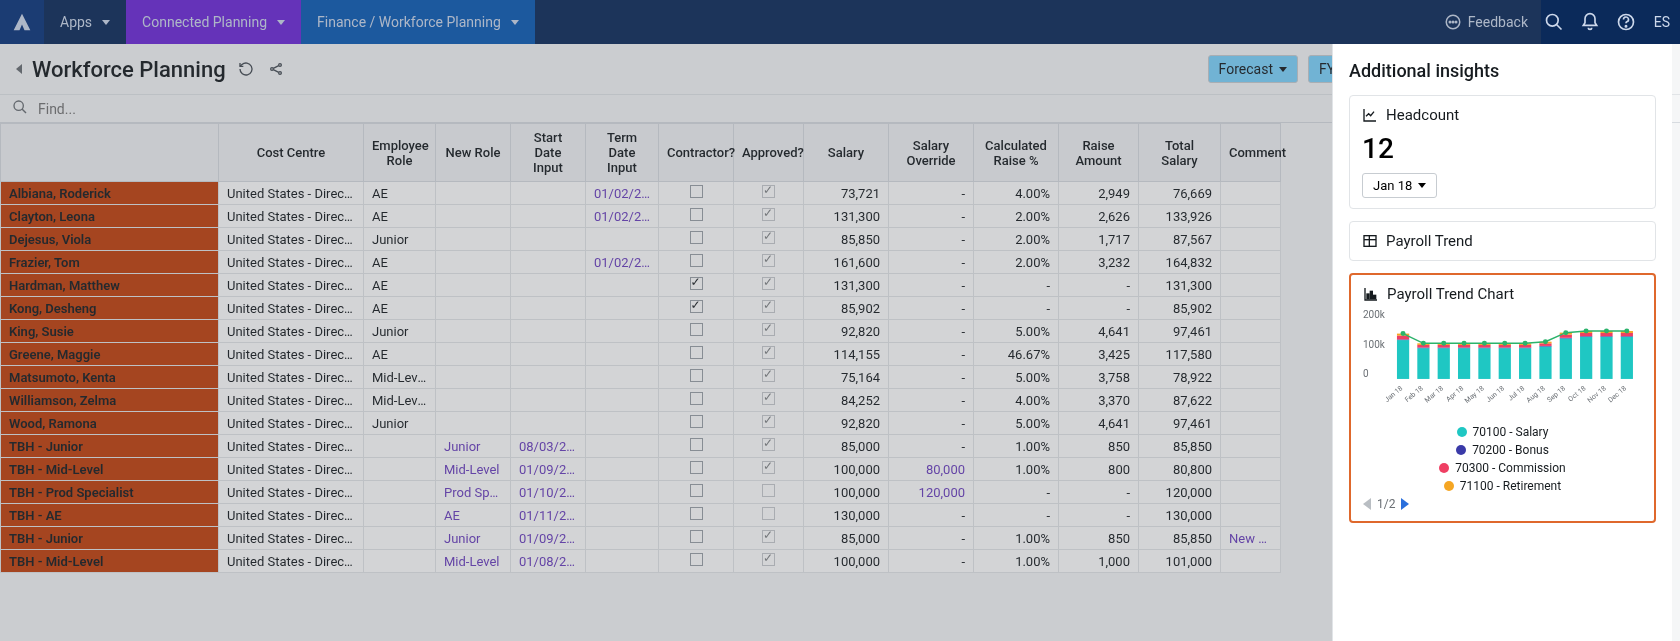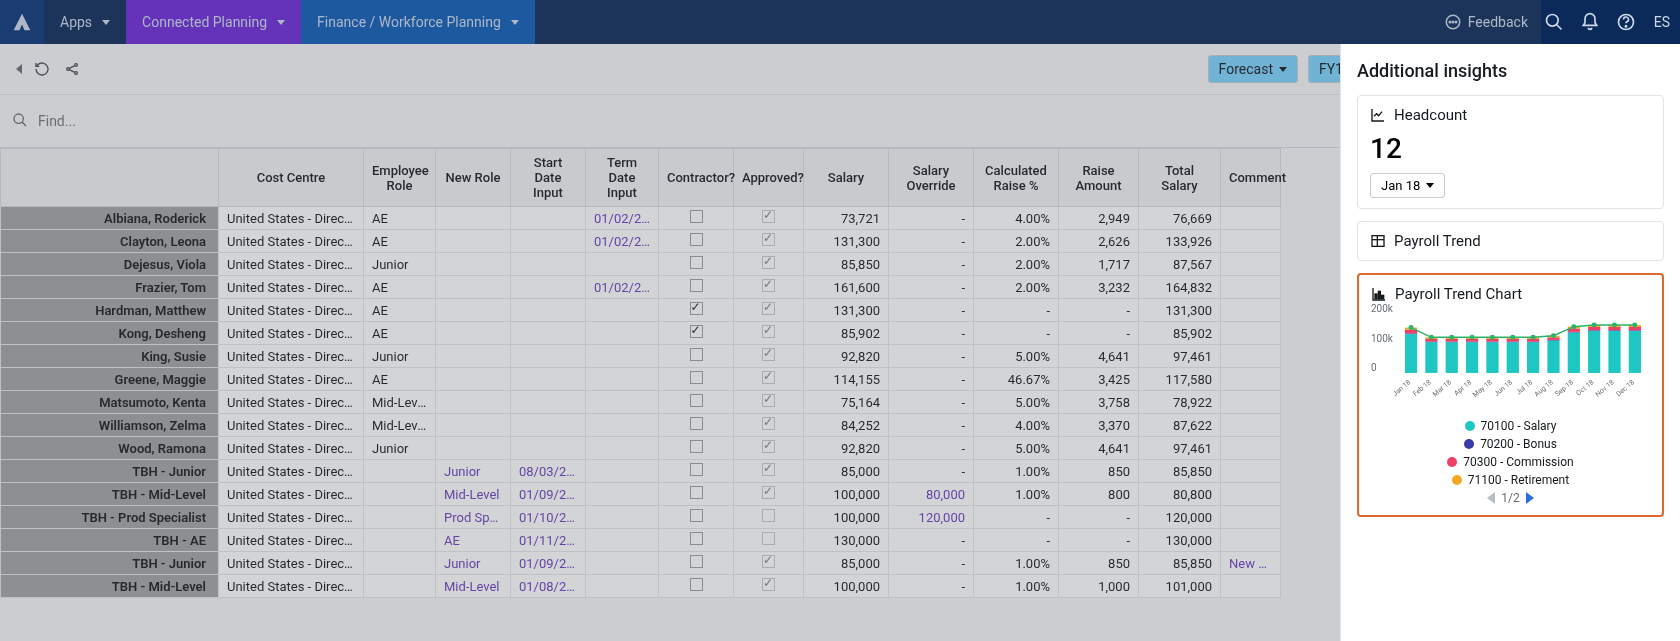--- a/index.html
+++ b/index.html
@@ -18,58 +18,58 @@
 
 .subheader { height: 50px; display:flex; align-items:center; padding: 0 16px; gap:10px; color:#161b1f; }
 .subheader .back { cursor:pointer; }
 .subheader .title { font-size: 22px; font-weight:500; }
 .subheader .mini-icon { width:20px; height:20px; display:flex; align-items:center; justify-content:center; cursor:pointer; color:#444b53;}
 .subheader .spacer { flex:1; }
 .pill { border:1px solid #c7ccd1; background:#7dd3fc; border-radius:3px; padding:5px 10px; font-size:14px; color:#161b1f; display:flex; align-items:center; gap:6px; cursor:pointer; }
 .dots { color:#1f6fd9; font-size:18px; padding:0 6px; cursor:pointer; }
 .panel-toggle { width:24px; height:24px; display:flex; align-items:center; justify-content:center; cursor:pointer; }
 
-.toolbar { height:53px; display:flex; align-items:center; padding:0 12px; gap:10px; font-size:14px; color:#6a6f74; border-top:1px solid #e1e4e7;}
+.toolbar { height:28px; display:flex; align-items:center; padding:0 12px; gap:10px; font-size:14px; color:#6a6f74; border-top:1px solid #e1e4e7;}
 .toolbar .search-icon { cursor:pointer; }
 .toolbar input { border:none; outline:none; background:transparent; font-size:14px; flex:1; }
 .toolbar .right-icons { display:flex; gap:18px; color:#6a6f74; }
 .toolbar .right-icons span { cursor:pointer; display:flex; align-items:center; }
 
 .grid-wrap { position:relative; height: calc(641px - 44px - 50px - 36px); overflow:hidden; border-top:1px solid #d7dbe0;}
 table.grid { border-collapse:collapse; table-layout:fixed; width:1260px; font-size:13px; color:#161b1f; }
 table.grid th { background:#f0f2f4; font-weight:500; color:#161b1f; border:1px solid #d7dbe0; padding:6px 8px; text-align:center; height:48px; }
 table.grid td { border:1px solid #e3e6e9; padding:3px 8px; height:22.2px; background:#fff; white-space:nowrap; overflow:hidden; text-overflow:ellipsis; }
-table.grid td.rowhead { background:#a3a3a3; text-align:right; font-weight:600; padding-right:12px; }
+table.grid td.rowhead { background:#c2410c; font-weight:600; padding-right:12px; }
 table.grid td.num { text-align:right; }
 table.grid td.center { text-align:center; }
 .date-purple { color:#6b3fbf; }
 .link-purple { color:#6b3fbf; }
 .override-purple { color:#6b3fbf; text-align:right; }
 .comment-text { color:#6b3fbf; }
 .chk { display:inline-block; width:13px; height:13px; border:1px solid #9aa0a7; background:#fff; position:relative; }
 .chk.on { background:#fff; }
 .chk.on::after { content:'✓'; position:absolute; top:-3px; left:0; font-size:12px; color:#161b1f; }
 .chk.dim { opacity:0.55; }
 
 .dim-overlay { position:absolute; top:0; left:0; width:1541px; height:641px; background:rgba(80,85,90,0.25); pointer-events:none; }
 
-.side-panel { position:absolute; top:44px; right:0; width:340px; height: calc(641px - 44px); background:#fff; border-left:1px solid #e1e4e7; padding:16px; overflow:auto; }
+.side-panel { position:absolute; top:44px; right:8px; width:340px; height: calc(641px - 44px); background:#fff; border-left:1px solid #e1e4e7; padding:16px; overflow:auto; }
 .side-panel h2 { font-size:18px; font-weight:500; color:#161b1f; margin-bottom:14px; }
 .card { border:1px solid #e1e4e7; border-radius:4px; padding:10px 12px; margin-bottom:12px; background:#fff; }
 .card .card-title { display:flex; align-items:center; gap:8px; font-size:15px; color:#161b1f; cursor:pointer; }
 .card.selected { border:2px solid #df682c; }
 .big-number { font-size:28px; font-weight:500; margin:8px 0; }
 .month-pill { display:inline-flex; align-items:center; gap:6px; border:1px solid #c7ccd1; border-radius:3px; padding:4px 10px; font-size:13px; cursor:pointer; }
 
-.chart { width:100%; height:110px; margin-top:0; position:relative; }
+.chart { width:100%; height:110px; margin-top:6px; position:relative; }
 .chart svg { width:100%; height:100%; }
 .legend { font-size:12px; color:#161b1f; margin-top:6px; display:flex; flex-direction:column; gap:4px; align-items:center; }
 .legend .row { display:flex; align-items:center; gap:6px; }
 .legend .dot { width:10px; height:10px; border-radius:50%; }
-.pager { display:flex; align-items:center; gap:6px; justify-content:center; margin-top:4px; font-size:12px; color:#6a6f74;}
+.pager { display:flex; align-items:center; gap:6px; margin-top:4px; font-size:12px; color:#6a6f74;}
 .tri { display:inline-block; width:0; height:0; border-style:solid; }
 .tri.left { border-width:6px 8px 6px 0; border-color:transparent #b9bec3 transparent transparent; }
 .tri.right { border-width:6px 0 6px 8px; border-color:transparent transparent transparent #2a6fdc; }
 
 .chev { display:inline-block; width:0; height:0; border-left:4px solid transparent; border-right:4px solid transparent; border-top:5px solid currentColor; }
 .chev-left { display:inline-block; width:0; height:0; border-top:5px solid transparent; border-bottom:5px solid transparent; border-right:6px solid currentColor; }
 
 .ylabels { position:absolute; left:0; top:0; height:70px; display:flex; flex-direction:column; justify-content:space-between; font-size:10px; color:#6a6f74; }
 </style>
 </head>
@@ -122,20 +122,21 @@
         <circle cx="12" cy="17" r="0.8" fill="#cdd8eb"></circle>
       </svg>
   </div>
   <div class="top-icon" style="font-size:14px;">
     <span>ES</span>
   </div>
 </div>
 
 <div class="subheader">
   <span class="back chev-left" style="color:#6a6f74"></span>
+  <span class="title">Workforce Planning</span>
   <span class="mini-icon">
     <svg width="16" height="16" viewBox="0 0 24 24" fill="none" stroke="#444b53" stroke-width="2">
         <path d="M3 12a9 9 0 1 0 3-6.7L3 8"></path>
         <path d="M3 3v5h5"></path>
       </svg>
   </span>
   <span class="mini-icon">
     <svg width="16" height="16" viewBox="0 0 24 24" fill="none" stroke="#444b53" stroke-width="2">
         <circle cx="6" cy="12" r="2"></circle>
         <circle cx="18" cy="6" r="2"></circle>

